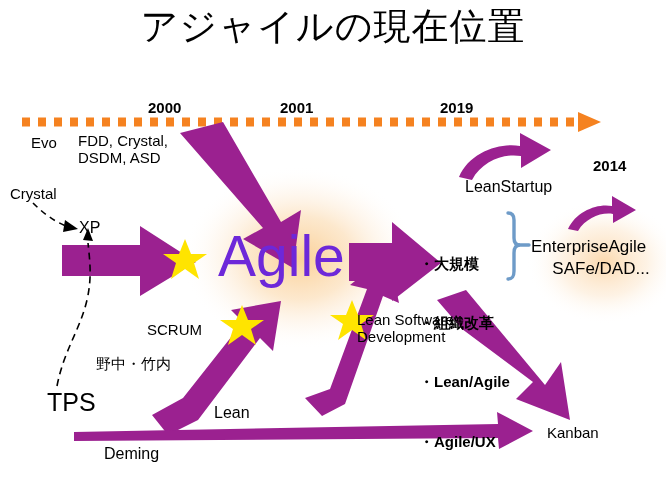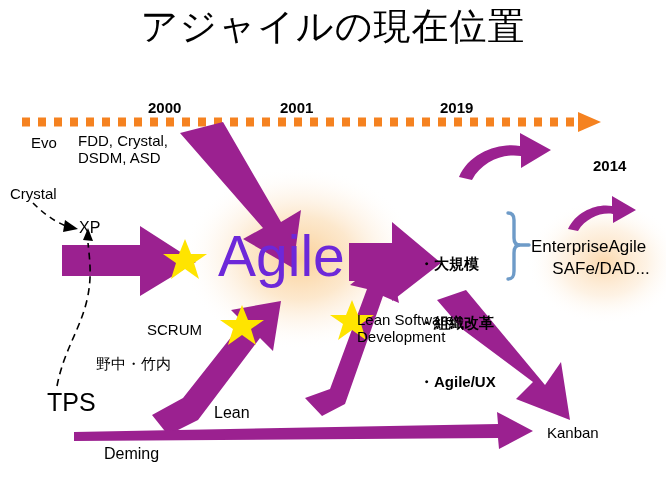--- a/index.html
+++ b/index.html
@@ -135,23 +135,25 @@
   <div class="lbl small" style="left:78px;top:133px;">FDD, Crystal,
 DSDM, ASD</div>
   <div class="lbl small" style="left:10px;top:186px;">Crystal</div>
   <div class="lbl med" style="left:79px;top:219px;">XP</div>
 
   <div class="lbl agile" style="left:218px;top:225px;">Agile</div>
 
   <div class="lbl bulletbox" style="left:419px;top:214px;">
     <div>・大規模</div>
     <div>・組織改革</div>
+    <div>・Lean/Agile</div>
     <div>・Agile/UX</div>
   </div>
 
+  <div class="lbl med" style="left:465px;top:178px;">LeanStartup</div>
   <div class="lbl ent" style="left:531px;top:237px;width:145px;text-align:left;">EnterpriseAgile</div>
   <div class="lbl ent" style="left:531px;top:259px;width:140px;text-align:center;">SAFe/DAD...</div>
 
   <div class="lbl small" style="left:147px;top:322px;">SCRUM</div>
   <div class="lbl small" style="left:357px;top:312px;">Lean Software
 Development</div>
   <div class="lbl small" style="left:96px;top:356px;">野中・竹内</div>
   <div class="lbl tps" style="left:47px;top:388px;">TPS</div>
   <div class="lbl med" style="left:214px;top:404px;">Lean</div>
   <div class="lbl med" style="left:104px;top:445px;">Deming</div>

